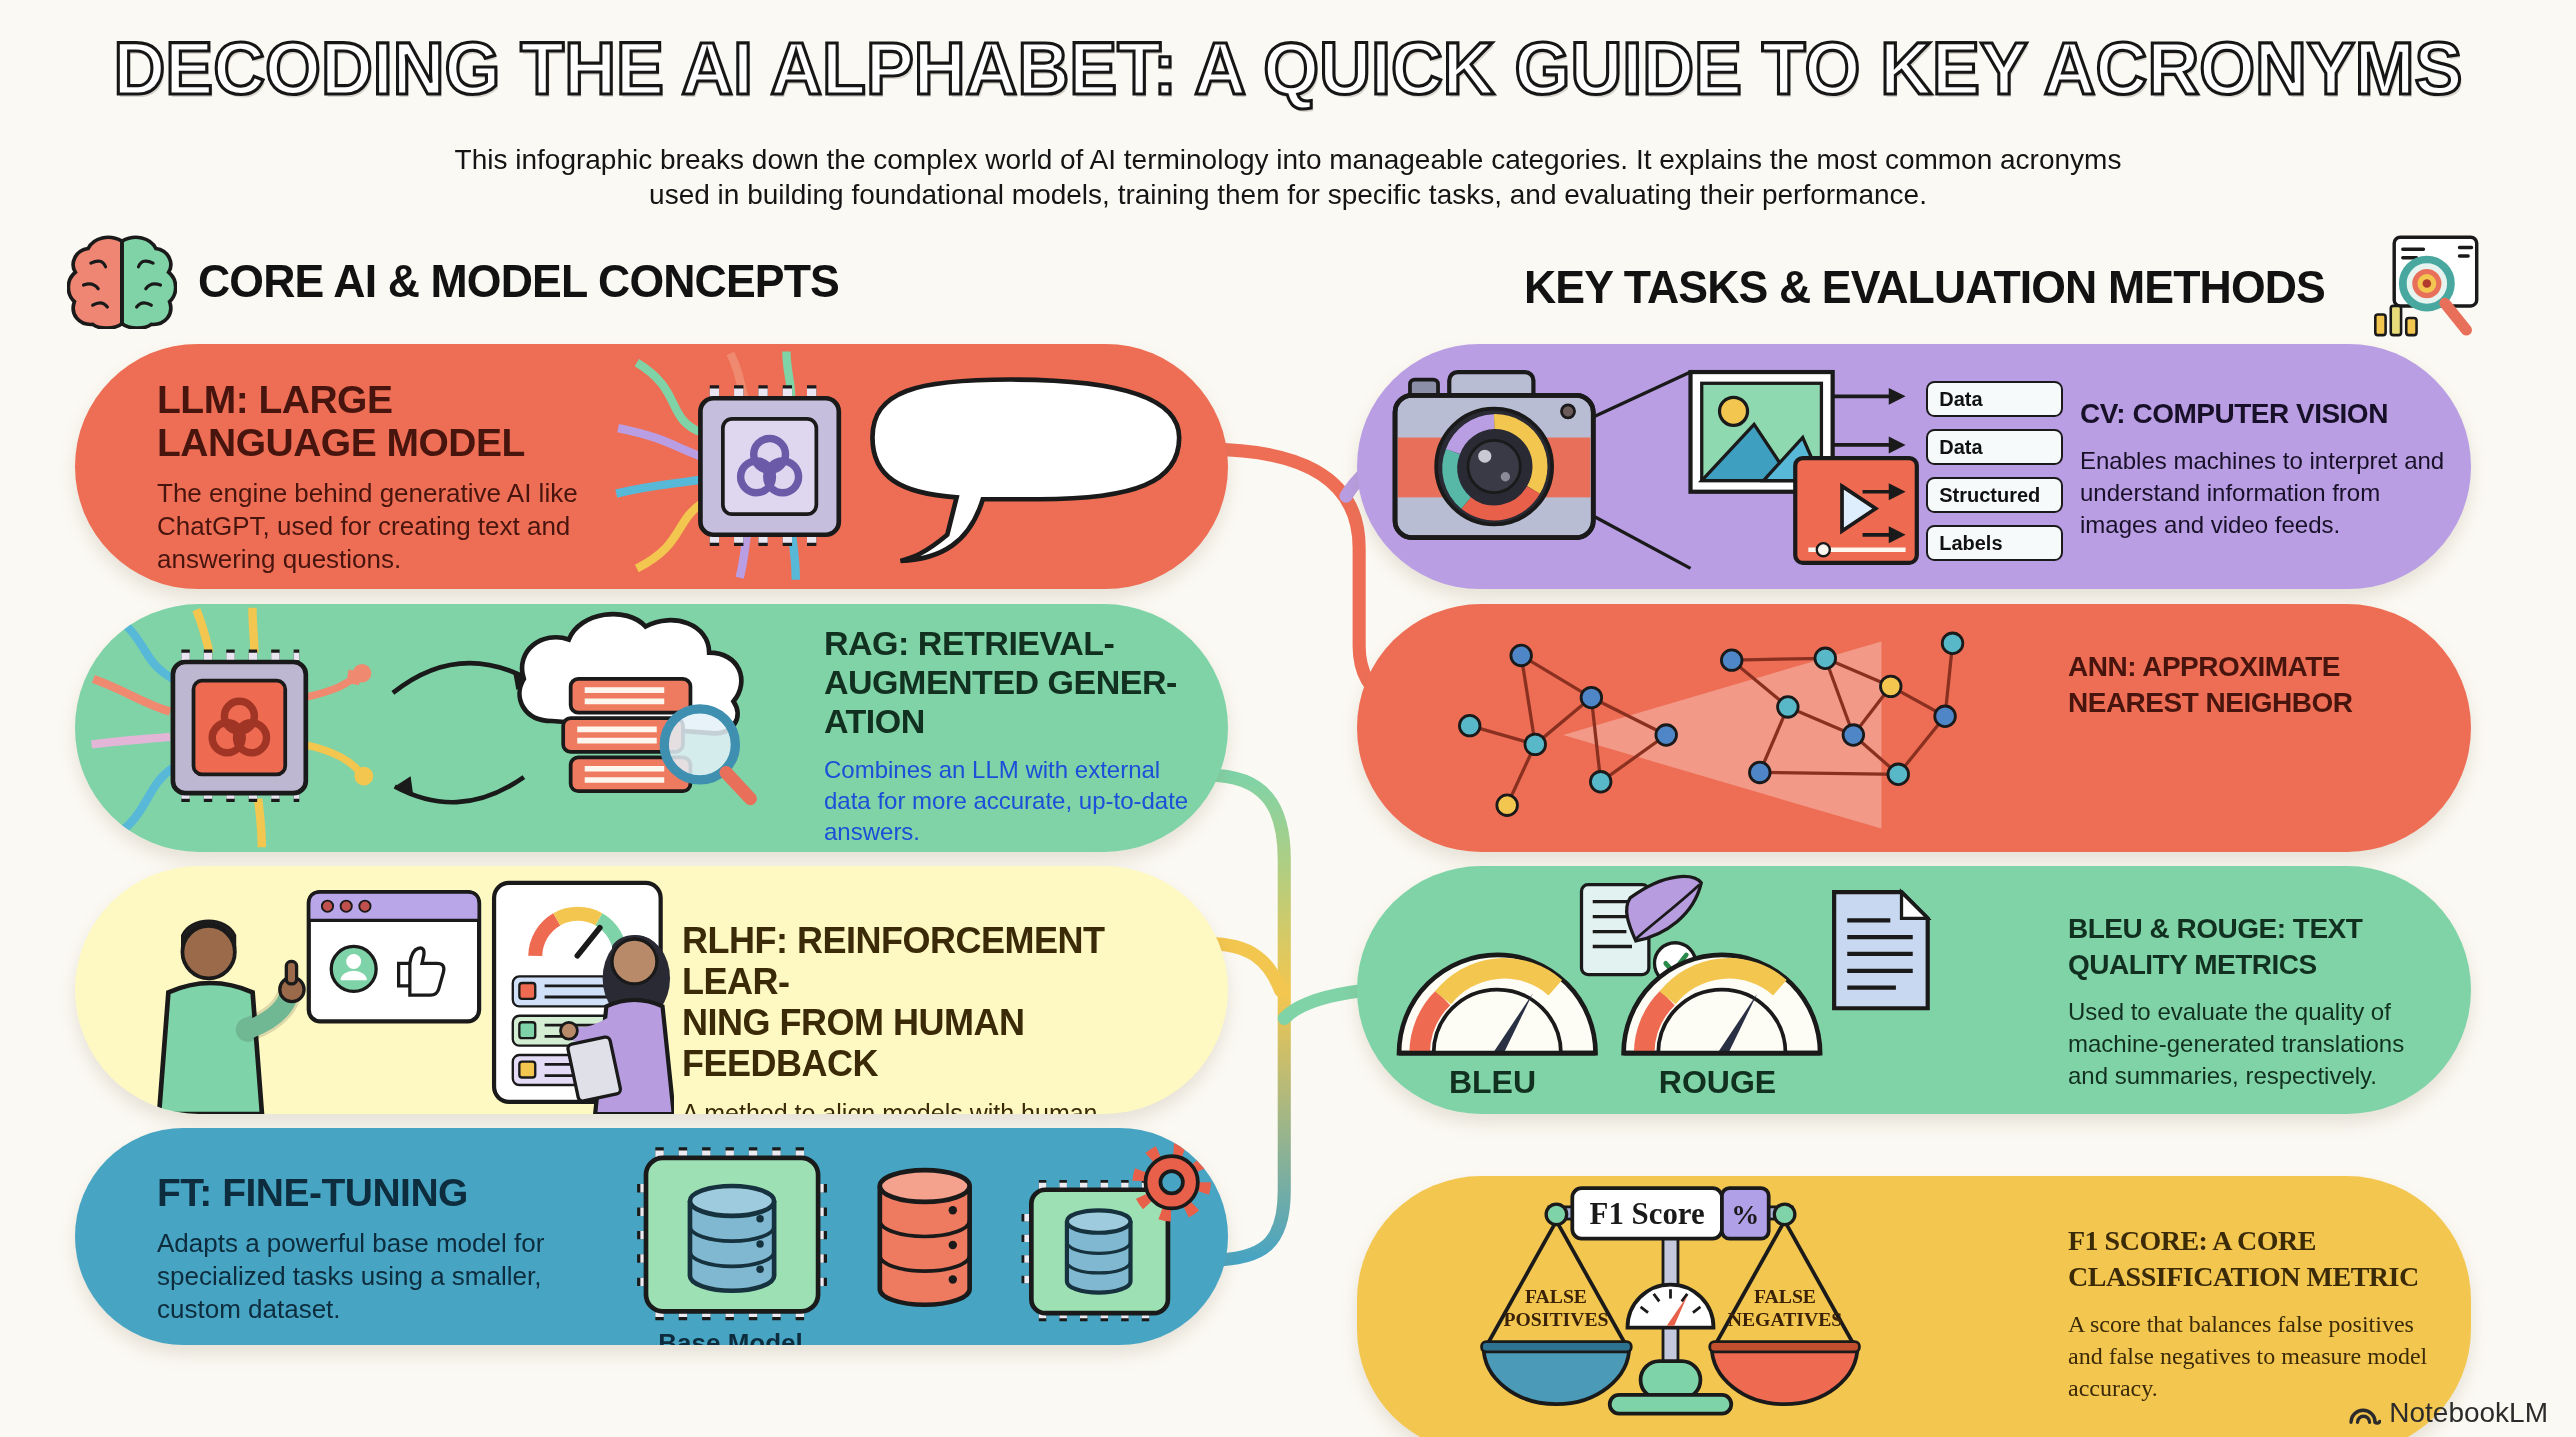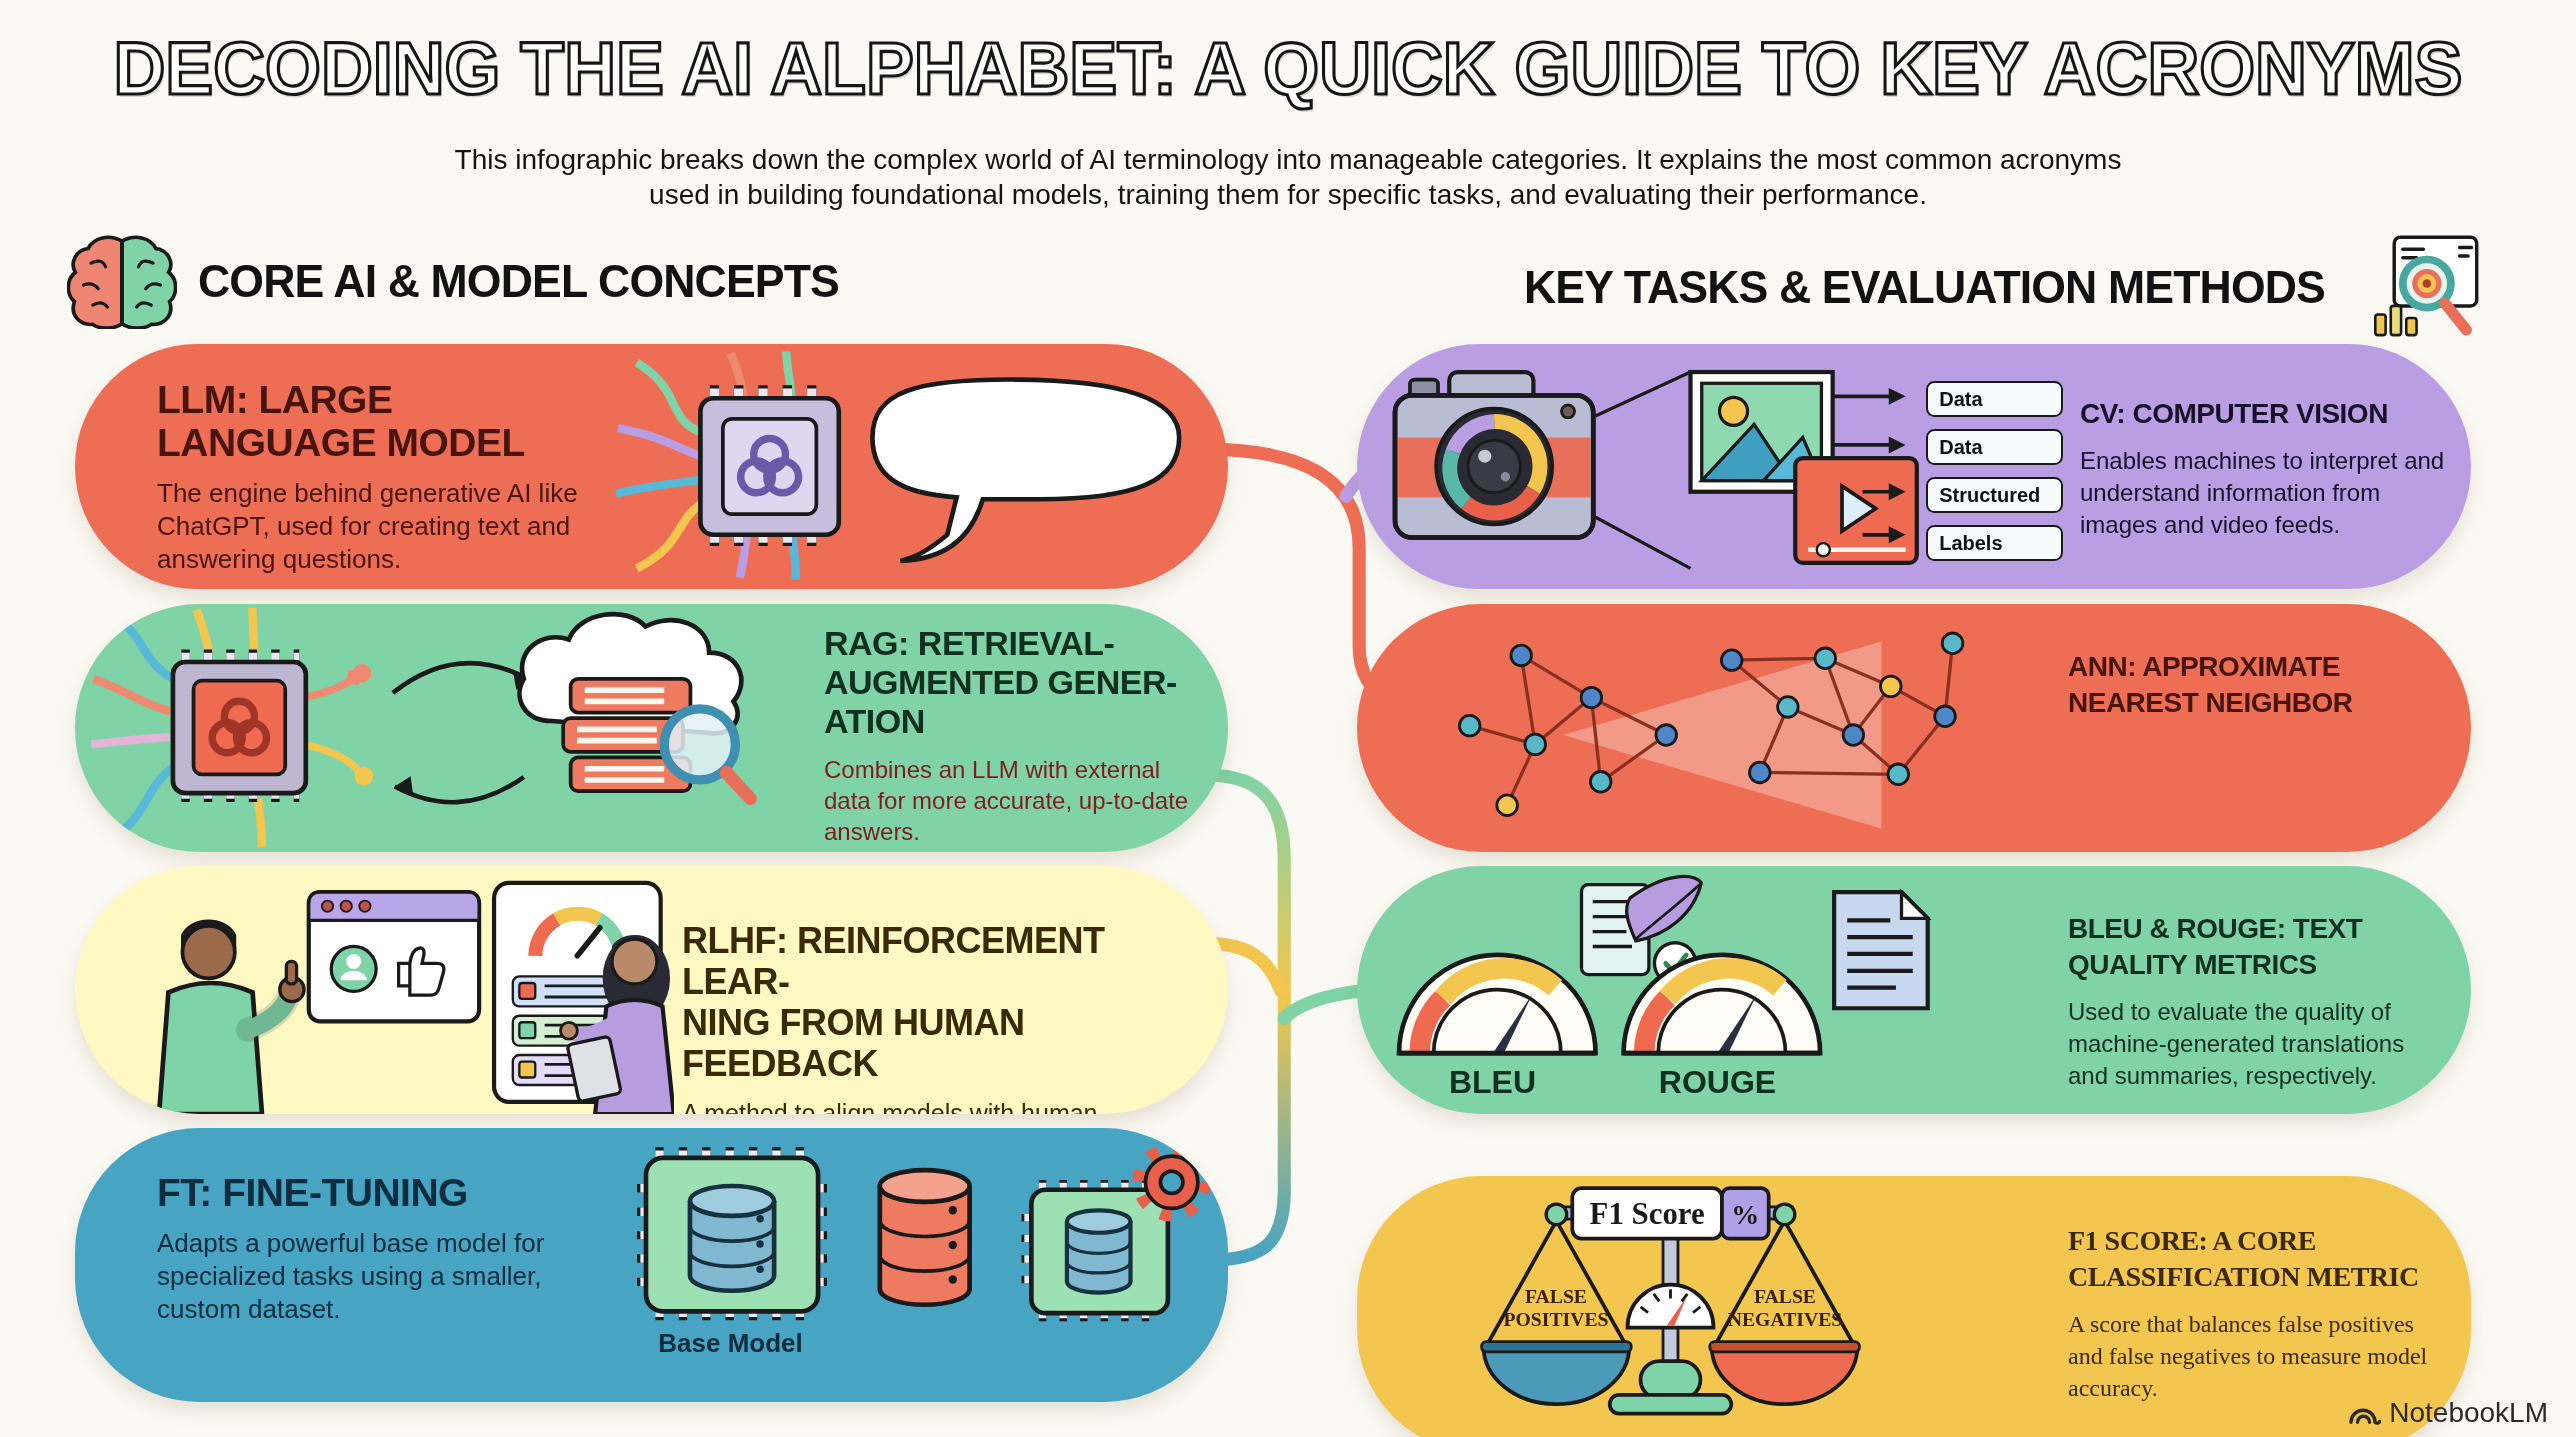--- a/index.html
+++ b/index.html
@@ -17,21 +17,21 @@
   .sec-title{font-size:46px;font-weight:700;letter-spacing:-0.9px;color:#121212;transform:scaleX(.97);transform-origin:left;white-space:nowrap;}
   .sec-left{top:232px;left:67px;}
   .sec-right{top:232px;left:1524px;}
   
   .card{position:absolute;border-radius:124px;overflow:hidden;box-shadow:0 9.4px 17px rgba(140,120,90,.18);}
   .lcol{left:75px;width:1153px;}
   .rcol{left:1357px;width:1114px;}
   .card-llm {top:344px;height:245px;background:#ee6e55;}
   .card-rag {top:604px;height:248px;background:#7fd3a7;}
   .card-rlhf{top:866px;height:248px;background:#fef9c3;}
-  .card-ft  {top:1128px;height:274px;background:#47a4c3;}
+  .card-ft  {top:1128px;height:217px;background:#47a4c3;}
   .card-cv  {top:344px;height:245px;background:#b99ee3;}
   .card-ann {top:604px;height:248px;background:#ee6e55;}
   .card-bleu{top:866px;height:248px;background:#7fd3a7;}
   .card-f1  {top:1176px;height:277px;background:#f3c64f;font-family:Liberation Serif, serif;}
   .card-text{position:absolute;}
   .ch{margin:0;font-weight:700;letter-spacing:-0.5px;}
   .ch span{display:block;}
   .cb{margin:13px 0 0 0;font-weight:400;}
   
   .card-llm .ch{font-size:39px;line-height:43px;color:#47150e;} .card-llm .cb{font-size:26px;line-height:33px;color:#47150e;}
@@ -516,21 +516,21 @@
       <p class="cb" style="width:374px">A score that balances false positives and false negatives to measure model accuracy.</p>
     </div>
   </section>
 
   <div style="position:absolute;left:824px;top:624px;width:393px;z-index:2;" class="card-text">
     <h3 class="ch" style="font-size:34px;line-height:39px;color:#12301f;font-weight:700;letter-spacing:-0.5px;">
       <span>RAG: RETRIEVAL-</span>
       <span>AUGMENTED GENER-</span>
       <span>ATION</span>
     </h3>
-    <p class="cb" style="font-size:24px;line-height:31px;color:#7f1d1d;width:374px;">Combines an LLM with external data for more accurate, up-to-date answers.</p>
+    <p class="cb" style="font-size:24px;line-height:31px;color:#1d4ed8;width:374px;">Combines an LLM with external data for more accurate, up-to-date answers.</p>
   </div>
 
   <div class="watermark">
     <svg width="34" height="26" viewBox="0 0 36 28">
       <path d="M4 24 A13 13 0 0 1 30 24" fill="none" stroke="#2b2b2b" stroke-width="3.6" stroke-linecap="round"></path>
       <path d="M11 24 A6.5 6.5 0 0 1 24 24" fill="none" stroke="#2b2b2b" stroke-width="3.6" stroke-linecap="round"></path>
       <path d="M30 24 a3 3 0 0 0 5 -1" fill="none" stroke="#2b2b2b" stroke-width="3.6" stroke-linecap="round"></path>
     </svg>
     <span class="wm-text">NotebookLM</span>
   </div>

